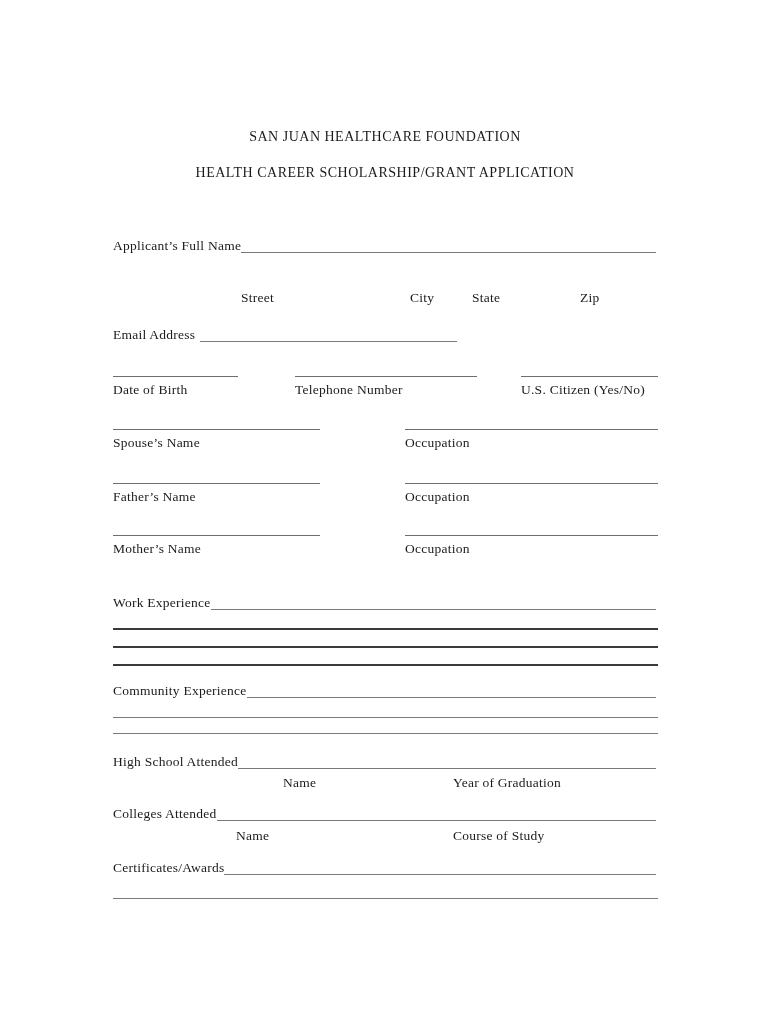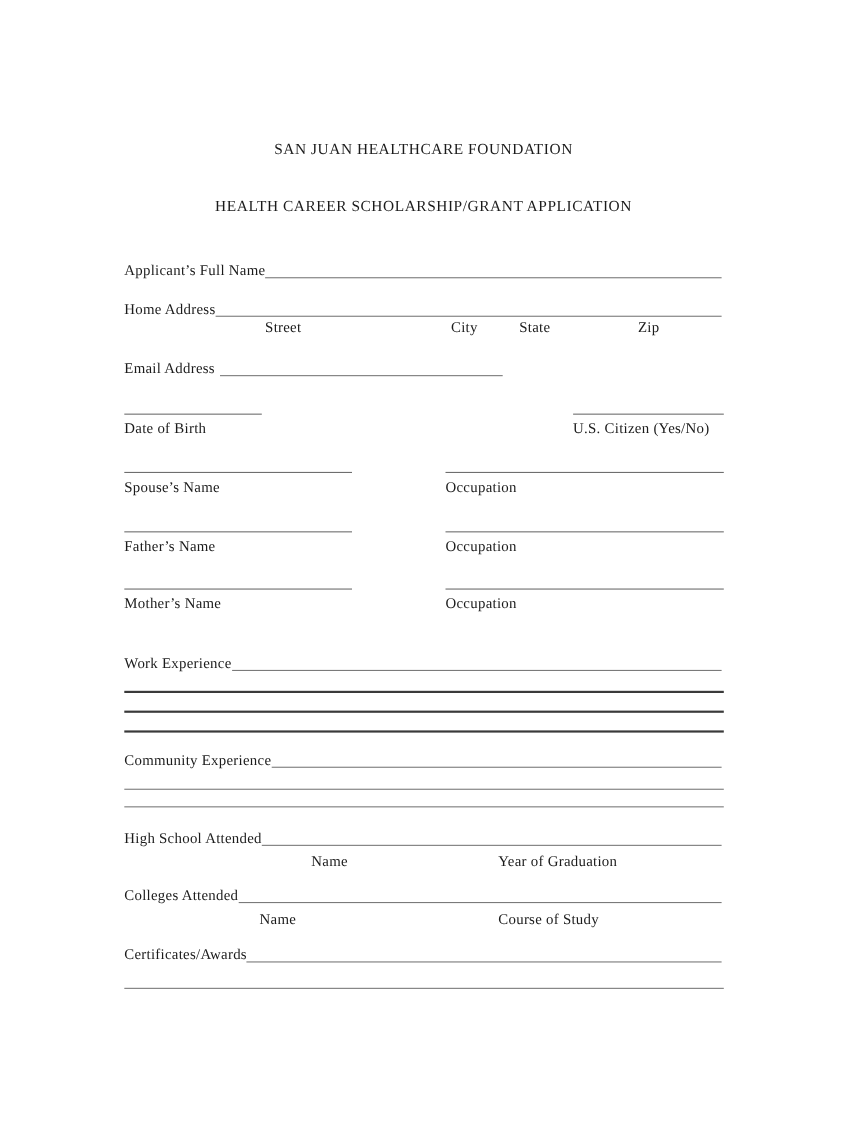--- a/index.html
+++ b/index.html
@@ -42,44 +42,44 @@
   .hr.dark{border-top:2px solid #3a3a3a;}
   
   .cap{position:absolute;line-height:16px;white-space:nowrap;}
 </style>
 </head>
 <body>
 
 <div class="page">
 
   <div class="title" style="top:129px">SAN JUAN HEALTHCARE FOUNDATION</div>
-  <div class="subtitle" style="top:181px">HEALTH CAREER SCHOLARSHIP/GRANT APPLICATION</div>
+  <div class="subtitle" style="top:165px">HEALTH CAREER SCHOLARSHIP/GRANT APPLICATION</div>
 
   <div class="frow" style="top:238px">
     <span class="lbl">Applicant’s Full Name</span>
     <span class="fill"></span>
   </div>
 
-  <div class="frow" style="top:273px">
-    <span class="lbl">Home Address</span>
-    <span class="fill"></span>
-  </div>
   <span class="cap" style="left:241px;top:290px">Street</span>
   <span class="cap" style="left:410px;top:290px">City</span>
   <span class="cap" style="left:472px;top:290px">State</span>
   <span class="cap" style="left:580px;top:290px">Zip</span>
 
   <div class="frow" style="top:327px">
     <span class="lbl">Email Address</span>
     <span class="fill email"></span>
   </div>
 
   <div class="ocol" style="left:113px;top:361px;width:125px">
     <div class="oline"></div>
     <div class="olabel">Date of Birth</div>
+  </div>
+  <div class="ocol" style="left:295px;top:361px;width:182px">
+    <div class="oline"></div>
+    <div class="olabel">Telephone Number</div>
   </div>
   <div class="ocol" style="left:521px;top:361px;width:137px">
     <div class="oline"></div>
     <div class="olabel">U.S. Citizen (Yes/No)</div>
   </div>
 
   <div class="ocol" style="left:113px;top:414px;width:207px">
     <div class="oline"></div>
     <div class="olabel">Spouse’s Name</div>
   </div>

